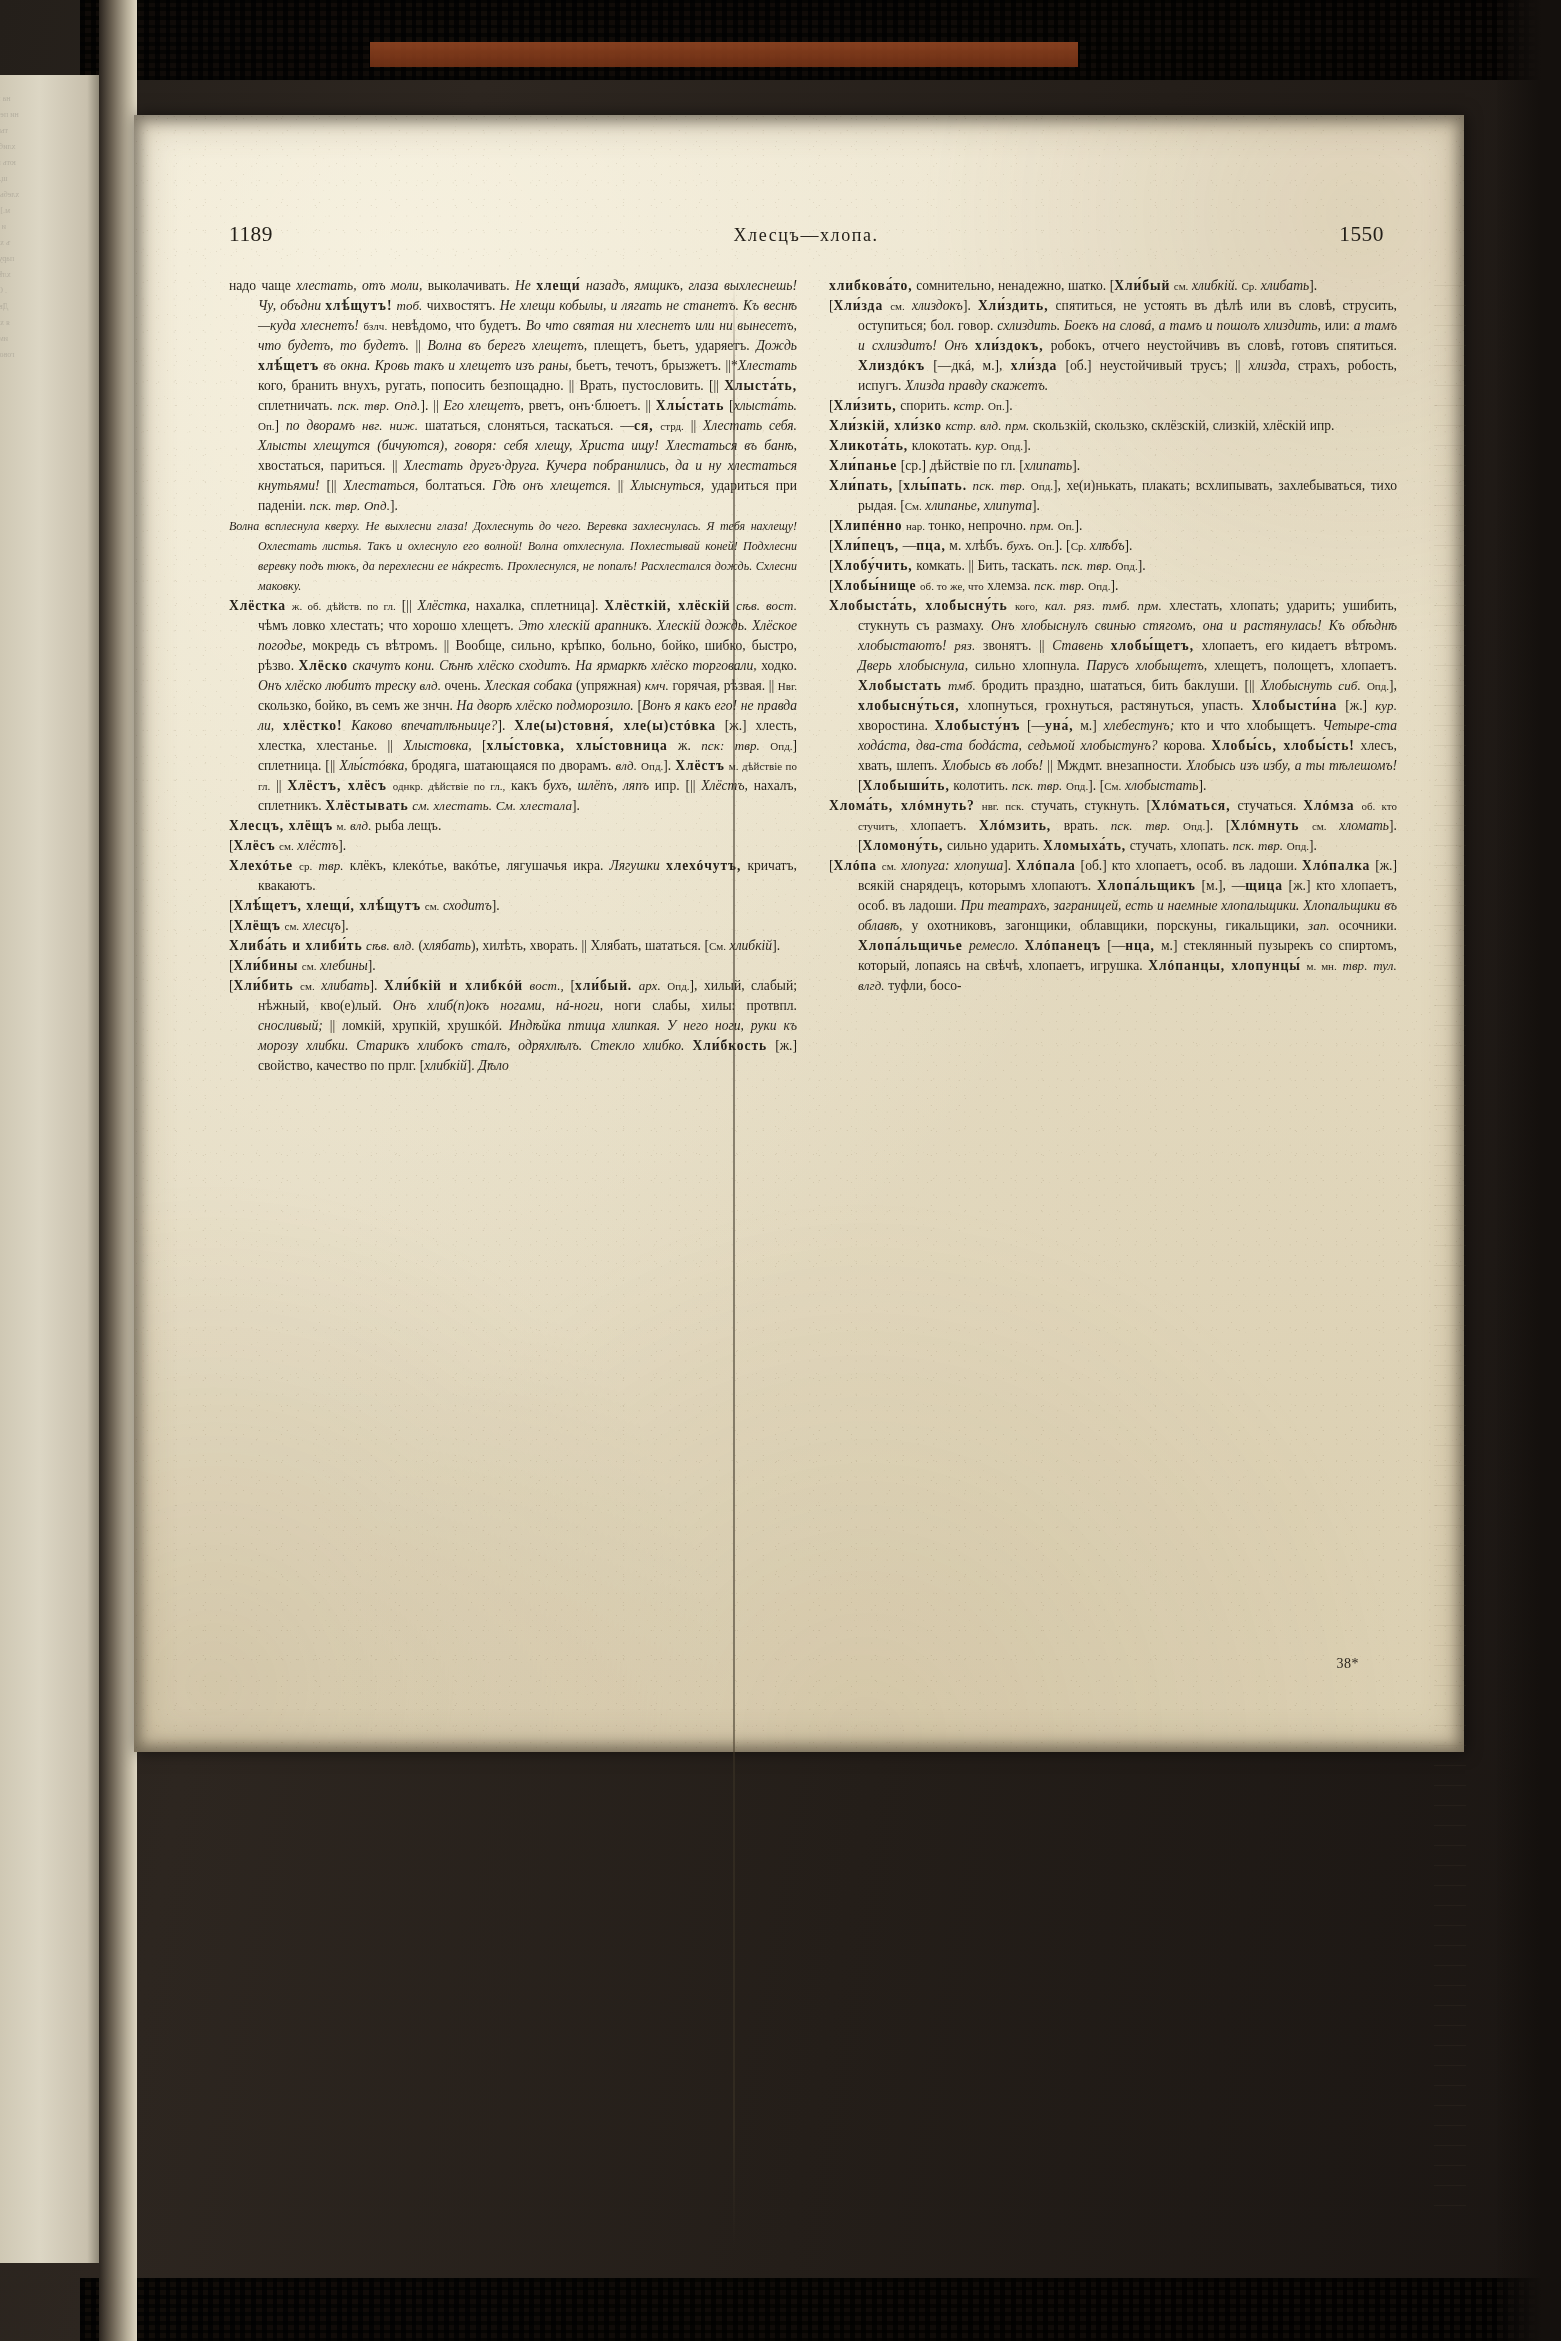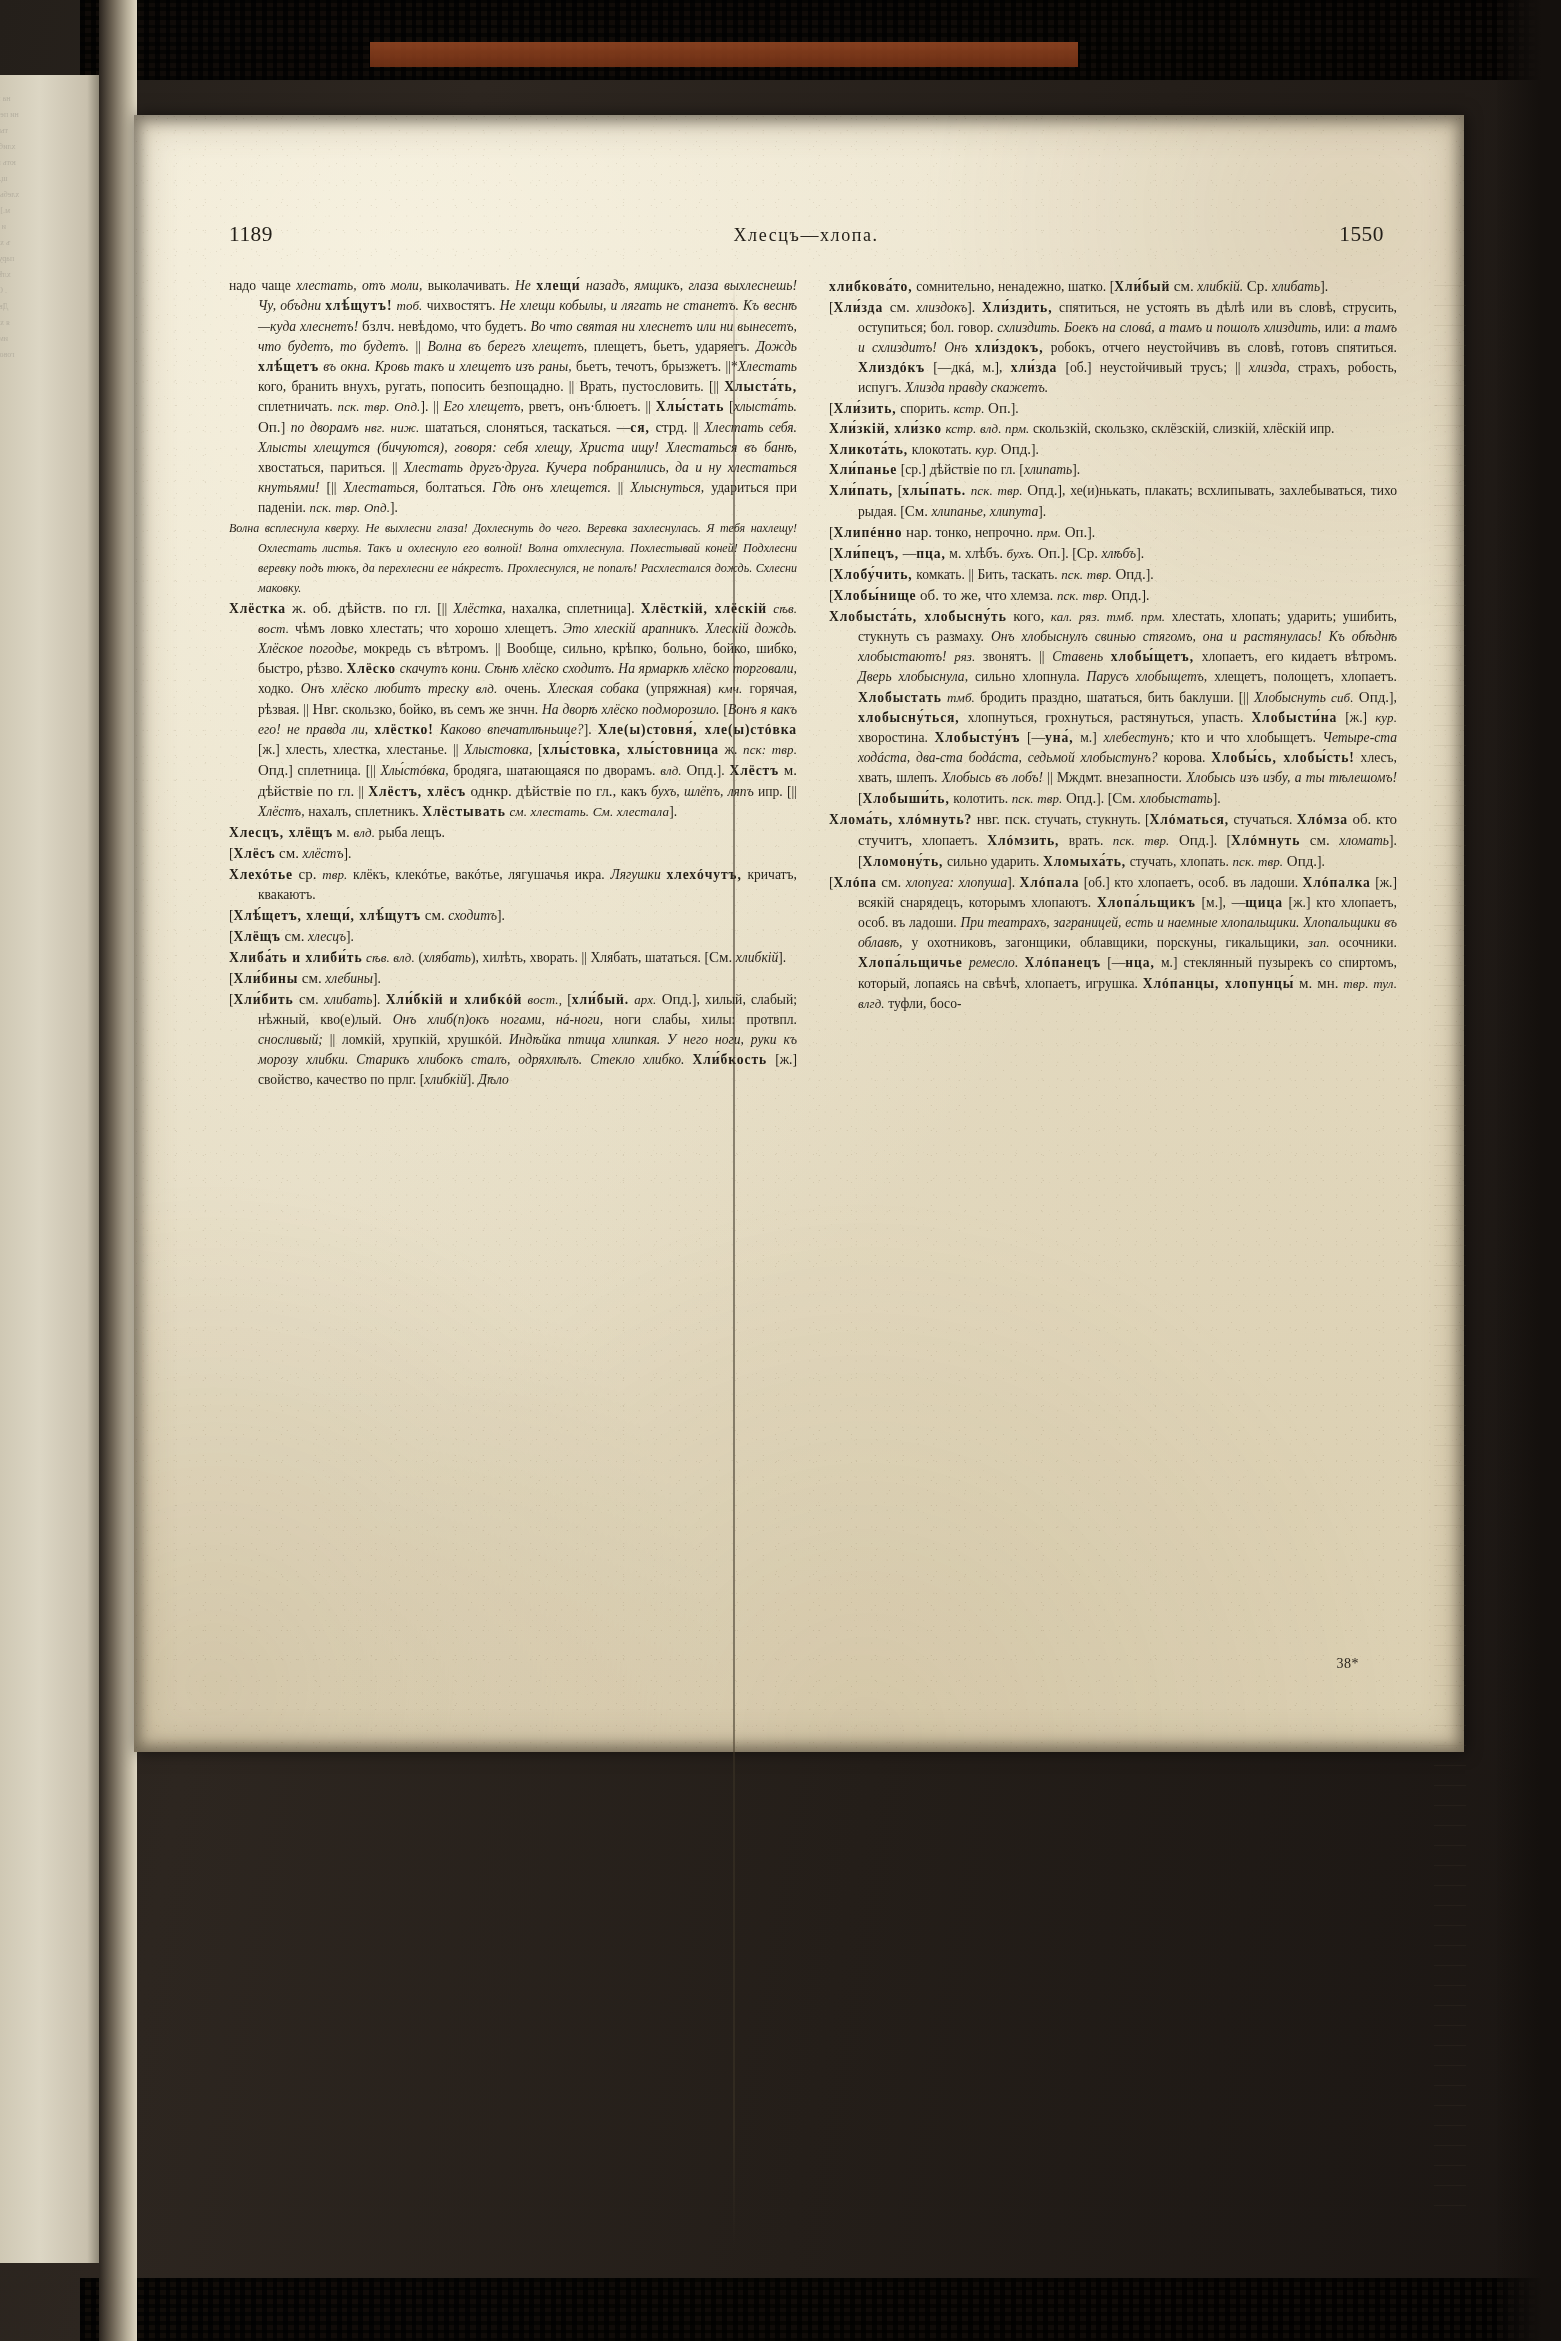--- a/index.html
+++ b/index.html
@@ -129,21 +129,21 @@
     padding-left:29px;
     text-indent:-29px;
     hyphens:manual;
     word-spacing:0.2px;
   }
   p.e + p.e{margin-top:0px;}
 
   b{font-weight:bold;letter-spacing:0.9px;}
   i{font-style:italic;}
   .sm{font-size:13px;font-style:italic;letter-spacing:0.1px;}
-  .smr{font-size:15px;font-style:normal;}
+  .smr{font-size:11px;font-style:normal;}
   .blk{font-size:12px;font-style:italic;line-height:19px;}
 
   .sig{
     position:absolute;right:105px;bottom:80px;
     font-size:14px;color:#2b251d;letter-spacing:0.5px;
   }
 
   
   .bleed{
     position:absolute;right:-2.1px;top:161px;width:32px;height:1930px;

